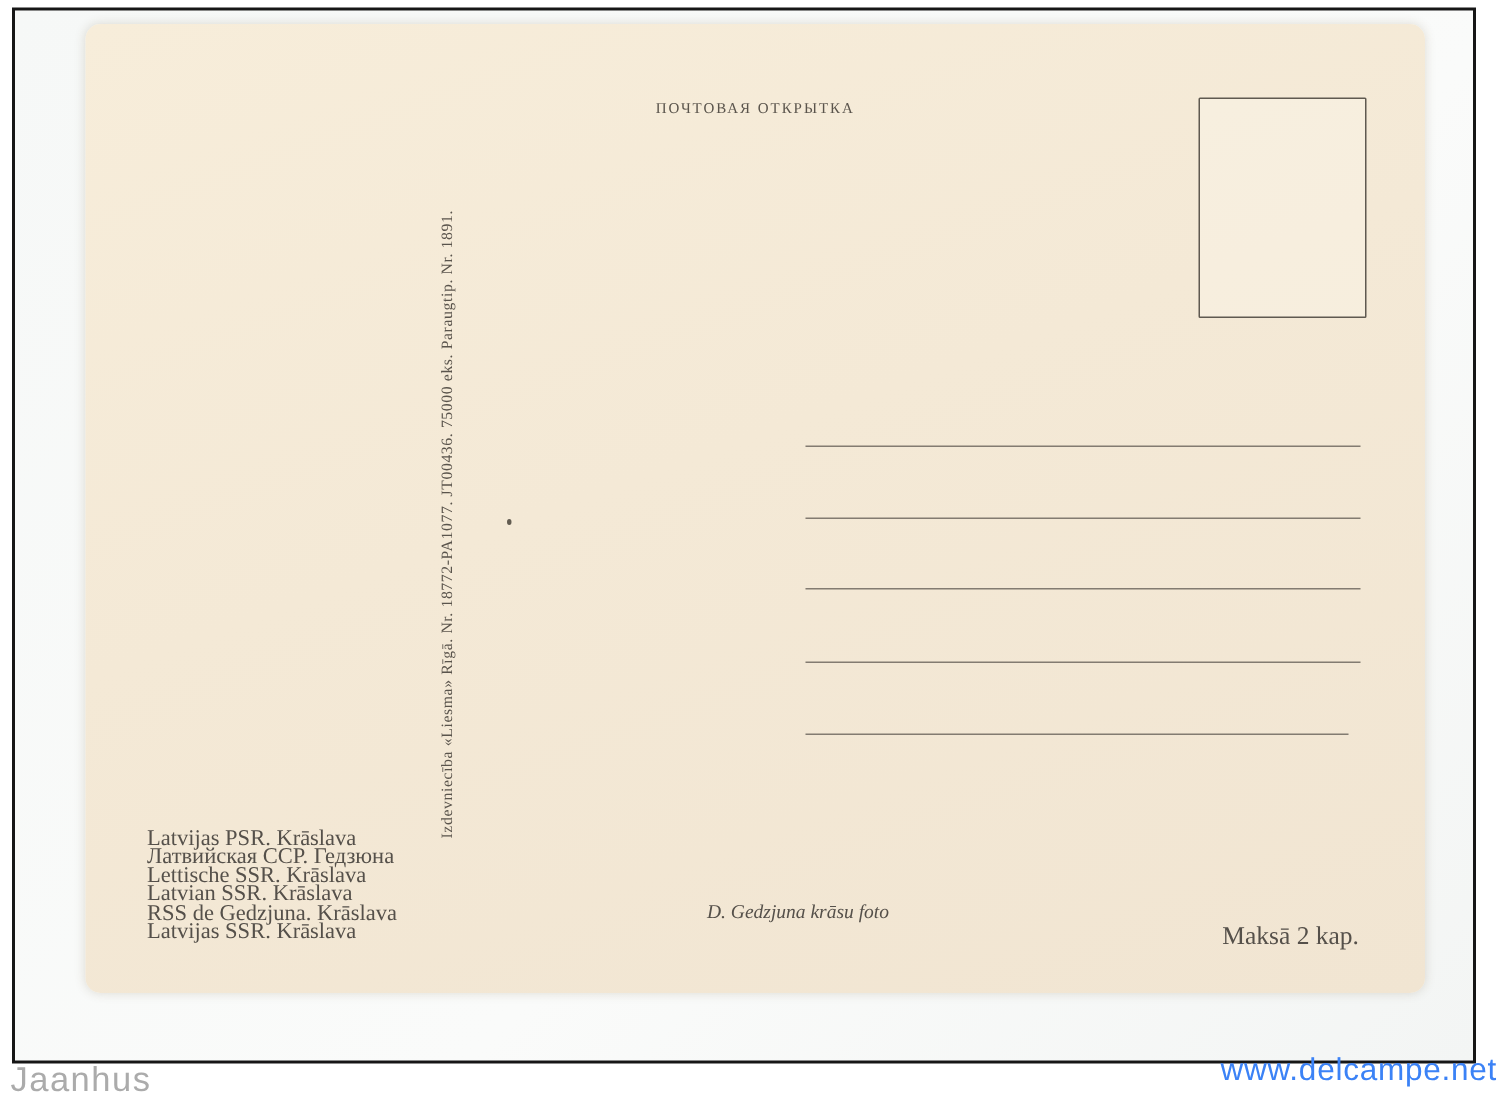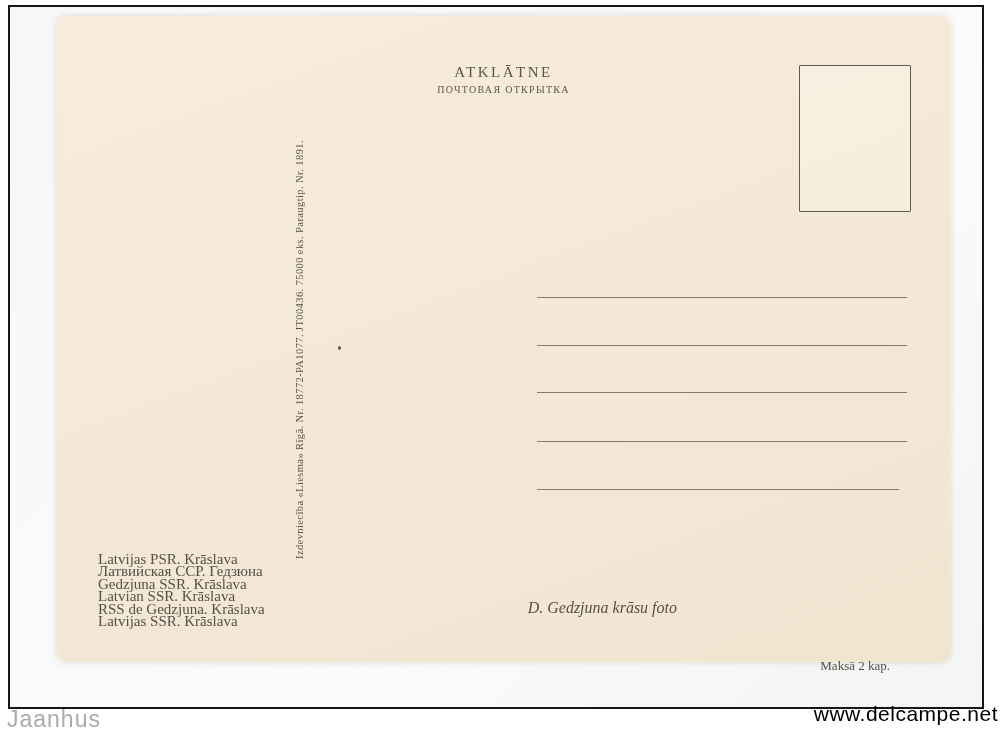--- a/index.html
+++ b/index.html
@@ -35,63 +35,62 @@
   }
   .address-lines{position:absolute;left:480px;top:0;width:370px;height:100%;}
   .addr-line{position:absolute;left:0;width:370px;height:1px;background:#6e675f;opacity:0.85;}
   .addr-line:nth-child(1){top:281px;}
   .addr-line:nth-child(2){top:329px;}
   .addr-line:nth-child(3){top:376px;}
   .addr-line:nth-child(4){top:425px;}
   .addr-line:nth-child(5){top:473px;width:362px;}
   .captions{position:absolute;left:41px;top:537px;font-size:15px;line-height:12.4px;color:#55504a;}
   .credit{
-    position:absolute;left:330px;top:585px;width:290px;text-align:right;
-    font-style:italic;font-size:16px;line-height:14px;color:#55504a;
+    position:absolute;left:330px;top:585px;width:290px;text-align:center;
+    font-style:italic;font-size:13px;line-height:14px;color:#55504a;
   }
-  .price{position:absolute;right:60px;top:598px;font-size:13px;color:#55504a;margin-top:44px;}
+  .price{position:absolute;right:44px;top:598px;font-size:17px;color:#55504a;}
   .dust-speck{position:absolute;left:281px;top:330px;width:3px;height:4px;background:#3d382f;border-radius:50%;opacity:0.8;}
   
   .wm{
     position:absolute;color:#a0a0a0;
     font-family:"Liberation Sans","DejaVu Sans",sans-serif;
   }
   .wm-left{left:7px;top:706px;font-size:23px;letter-spacing:1px;color:#ababab;}
-  .wm-right{right:10px;top:702px;font-size:21px;letter-spacing:0.5px;color:#000000;}
+  .wm-right{right:10px;top:702px;font-size:21px;letter-spacing:0.5px;color:#3b82f6;}
 </style>
 </head>
 <body>
 
 <div class="page">
 
   <div class="scan-frame">
 
     <div class="postcard">
 
       <div class="card-header">
-        <div class="title-lv">ATKLĀTNE</div>
         <div class="title-ru">ПОЧТОВАЯ ОТКРЫТКА</div>
       </div>
 
       <div class="stamp-box"></div>
 
       <div class="publisher">Izdevniecība «Liesma» Rīgā.  Nr. 18772-PA1077.  JT00436.  75000 eks.  Paraugtip.  Nr. 1891.</div>
 
       <div class="address-lines">
         <div class="addr-line"></div>
         <div class="addr-line"></div>
         <div class="addr-line"></div>
         <div class="addr-line"></div>
         <div class="addr-line"></div>
       </div>
 
       <div class="captions">
         <div>Latvijas PSR. Krāslava</div>
         <div>Латвийская ССР. Гедзюна</div>
-        <div>Gedzjuna SSR. Krāslava</div>
+        <div>Lettische SSR. Krāslava</div>
         <div>Latvian SSR. Krāslava</div>
         <div>RSS de Gedzjuna. Krāslava</div>
         <div>Latvijas SSR. Krāslava</div>
       </div>
 
       <div class="credit">
         <div>D. Gedzjuna krāsu foto</div>
       </div>
 
       <div class="price">Maksā 2 kap.</div>

